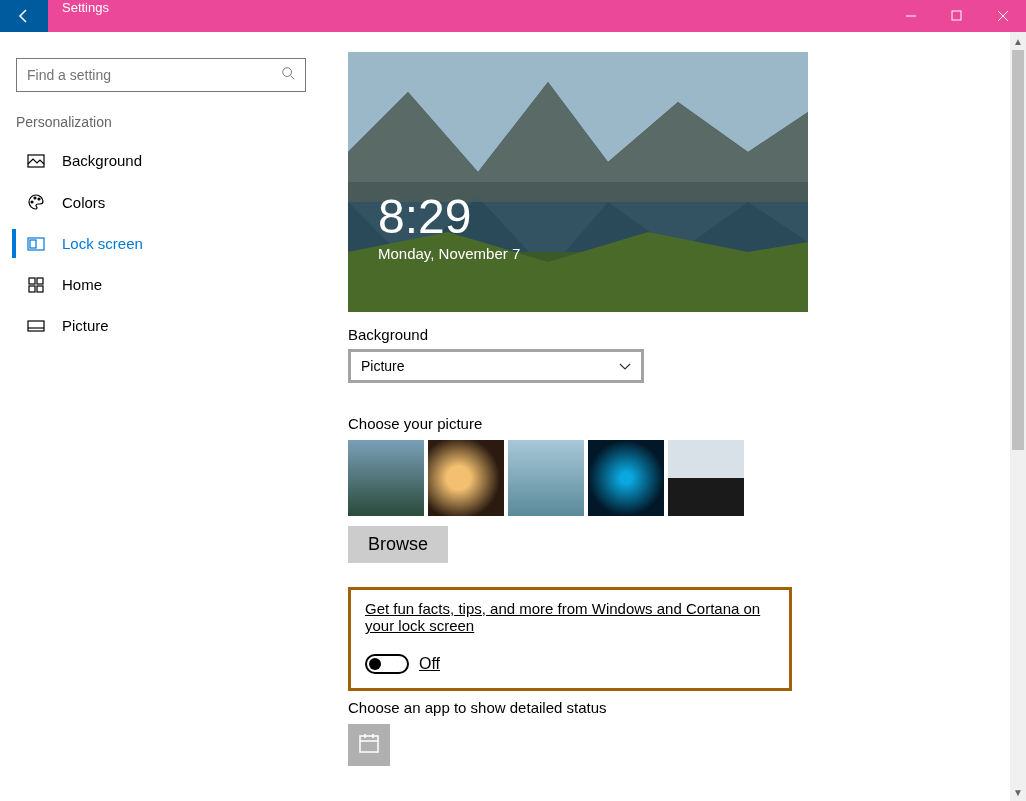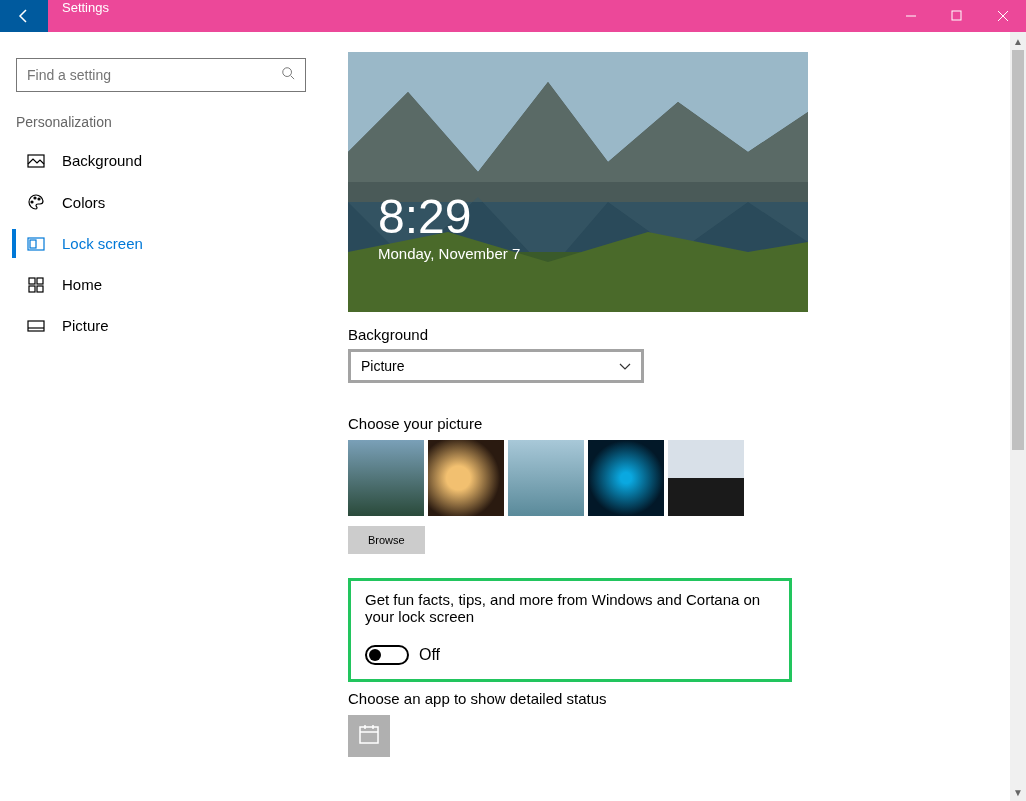--- a/index.html
+++ b/index.html
@@ -34,22 +34,22 @@
 
 .field-label { font-size:15px; margin-top:14px; }
 .dropdown { margin-top:6px; border:3px solid #a3a3a3; width:296px; height:34px; display:flex; align-items:center; padding:0 10px; font-size:14px; cursor:pointer; justify-content:space-between; }
 .thumb-row { display:flex; gap:4px; margin-top:8px; }
 .thumb { width:76px; height:76px; cursor:pointer; }
 .t1 { background:linear-gradient(#7aa0b8,#2a4a3a); }
 .t2 { background:radial-gradient(circle at 40% 50%,#f2c070 20%,#2a1a10 70%); }
 .t3 { background:linear-gradient(#a8c8d8,#5a8a9a); }
 .t4 { background:radial-gradient(circle at 50% 50%,#0aa8e0 10%,#021828 70%); }
 .t5 { background:linear-gradient(#d8e0e8 50%,#1a1a1a 50%); }
-.browse-btn { margin-top:10px; background:#ccc; border:none; padding:8px 20px; font-size:11px; cursor:pointer; }
-.highlight-box { border:3px solid #22c55e; padding:10px 14px 14px 14px; margin-top:24px; width:444px; }
+.browse-btn { margin-top:10px; background:#ccc; border:none; padding:8px 20px; font-size:18px; cursor:pointer; }
+.highlight-box { border:3px solid #a16207; padding:10px 14px 14px 14px; margin-top:24px; width:444px;text-decoration:underline; }
 .toggle-row { display:flex; align-items:center; gap:10px; margin-top:20px; }
 .toggle { width:44px; height:20px; border:2px solid #000; border-radius:12px; position:relative; cursor:pointer; }
 .toggle::after { content:""; position:absolute; left:2px; top:2px; width:12px; height:12px; border-radius:50%; background:#000; }
 .app-tile { width:42px; height:42px; background:#b0b0b0; display:flex; align-items:center; justify-content:center; margin-top:8px; cursor:pointer; }
 
 .scrollbar { position:absolute; right:0; top:0; width:16px; height:100%; background:#f0f0f0; }
 .scroll-arrow { height:18px; display:flex; align-items:center; justify-content:center; color:#666; font-size:10px; }
 .scroll-thumb { position:absolute; top:18px; left:2px; right:2px; height:400px; background:#c0c0c0; }
 </style>
 </head>

